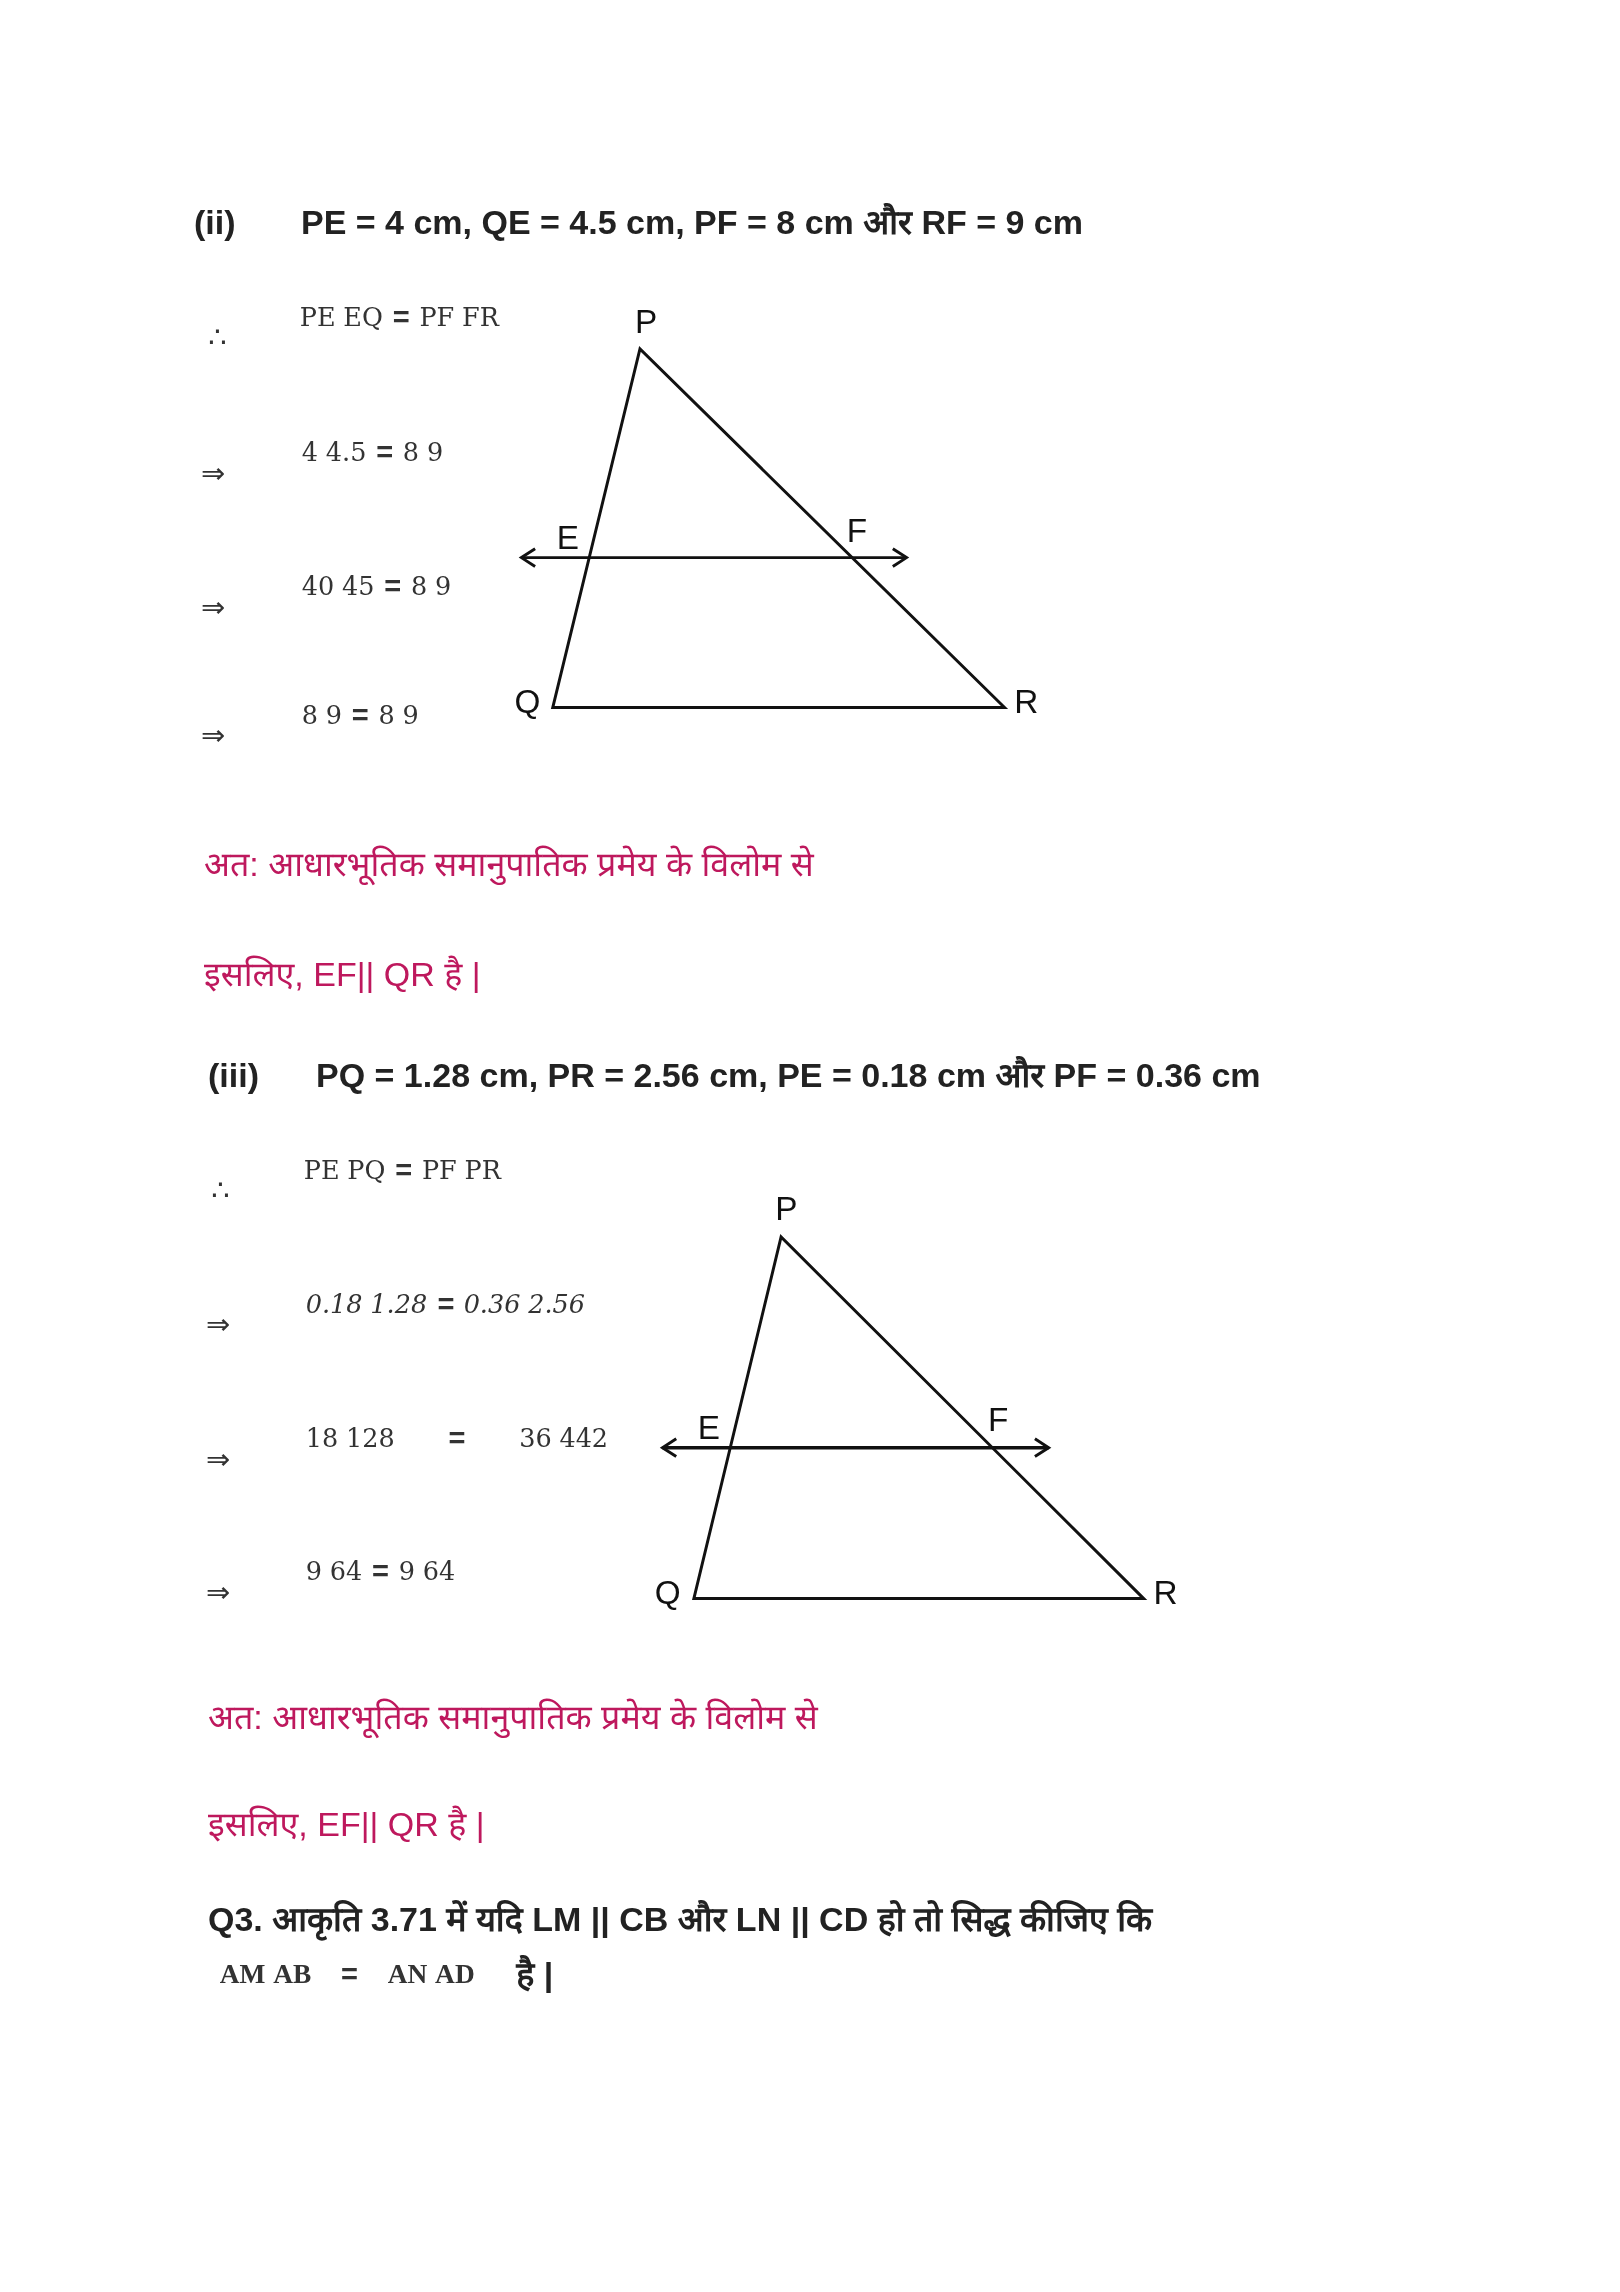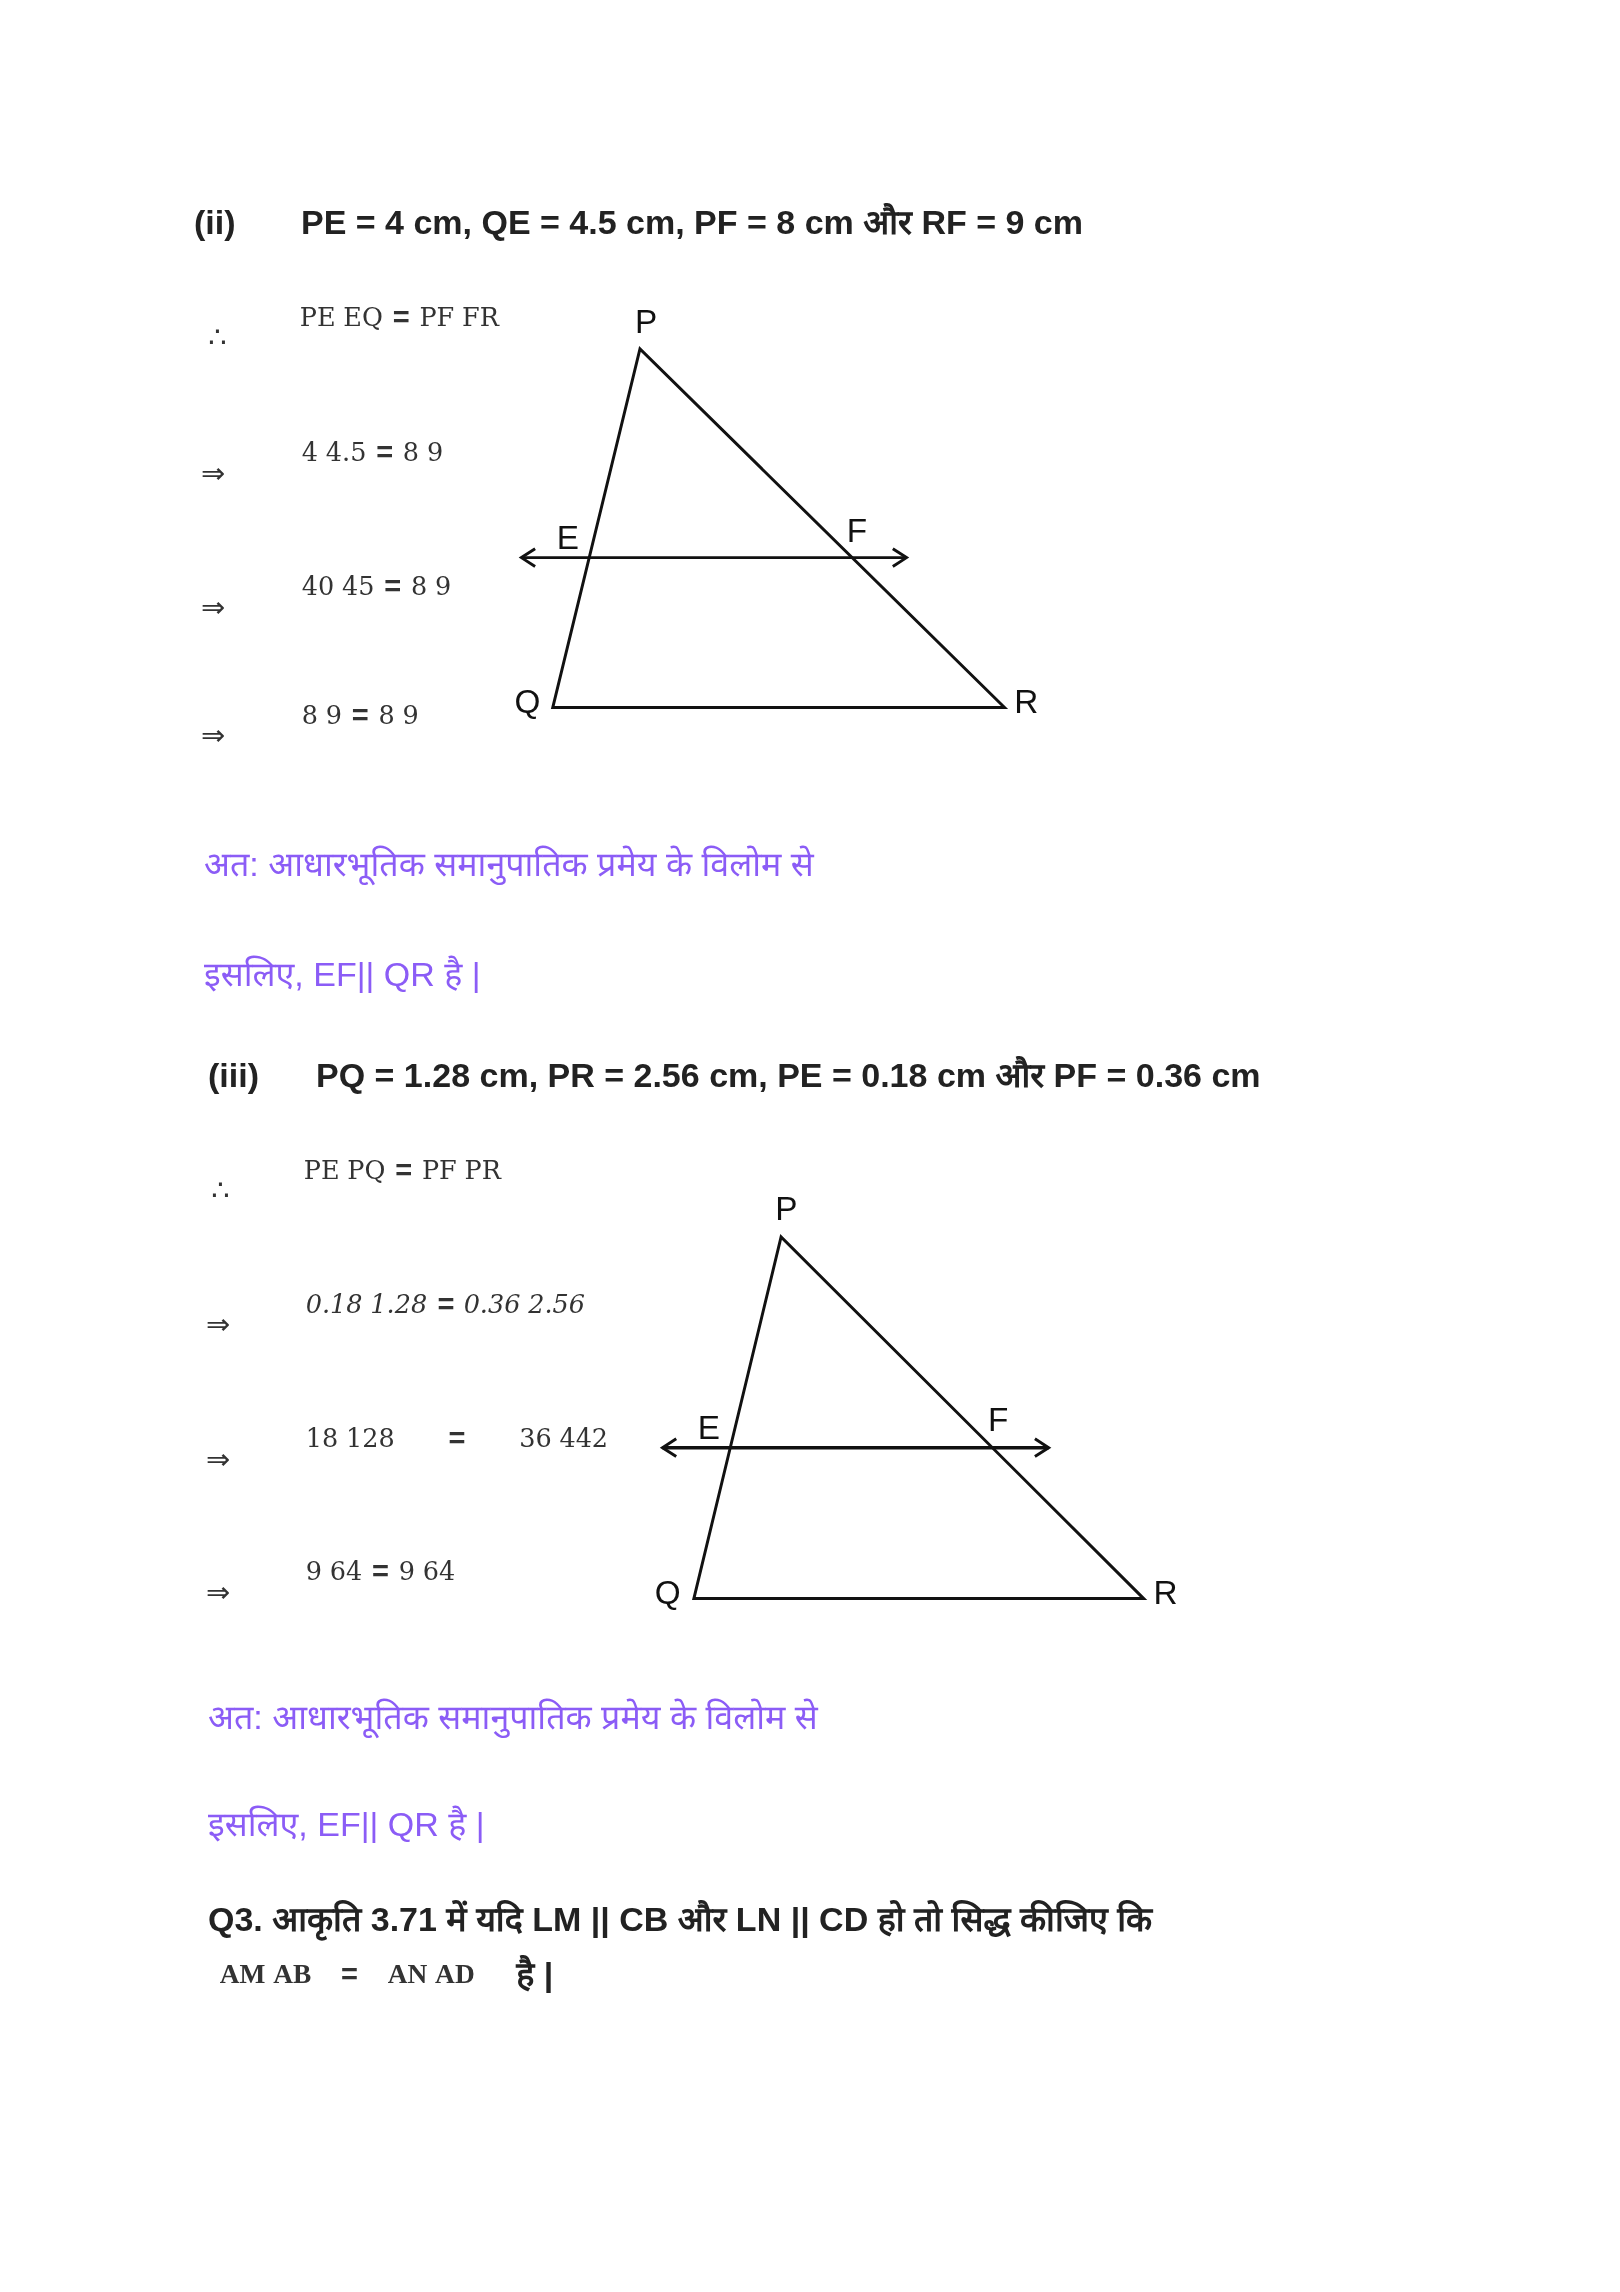--- a/index.html
+++ b/index.html
@@ -1,19 +1,19 @@
 <!DOCTYPE html>
 <html><head>
 <meta charset="utf-8">
 <style>
   html, body { margin:0; padding:0; background:#ffffff; }
   body { width:1620px; height:2293px; position:relative; overflow:hidden; color:#1a1a1a; }
   .abs { position:absolute; white-space:nowrap; }
   .head { font-family:"Liberation Sans", sans-serif; font-weight:bold; font-size:34px; line-height:39px; color:#222; }
-  .hin { font-family:"Liberation Sans", "DejaVu Sans", sans-serif; font-size:34px; line-height:39px; color:#8b5cf6; }
+  .hin { font-family:"Liberation Sans", "DejaVu Sans", sans-serif; font-size:34px; line-height:39px; color:#be185d; }
   .sym { font-family:"DejaVu Sans", sans-serif; font-size:29px; line-height:29px; color:#333; }
   .frac-row { display:flex; align-items:center; font-family:"DejaVu Serif", serif; font-size:25.5px; color:#333; }
   .frac { display:inline-flex; flex-direction:row; align-items:center; margin:0 3.9px; }
   .frac .num, .frac .den { padding:0 3.9px; line-height:33px; }
   .frac .bar { align-self:stretch; height:2px; background:#333; }
   .eq { font-family:"Liberation Sans", sans-serif; font-weight:bold; font-size:29px; margin:0 2px; }
   .bold-frac { font-weight:bold; font-family:"Liberation Serif", serif; font-size:27.4px; }
   svg text { font-family:"Liberation Sans", sans-serif; font-size:34px; fill:#111; }
 </style>
 </head>

